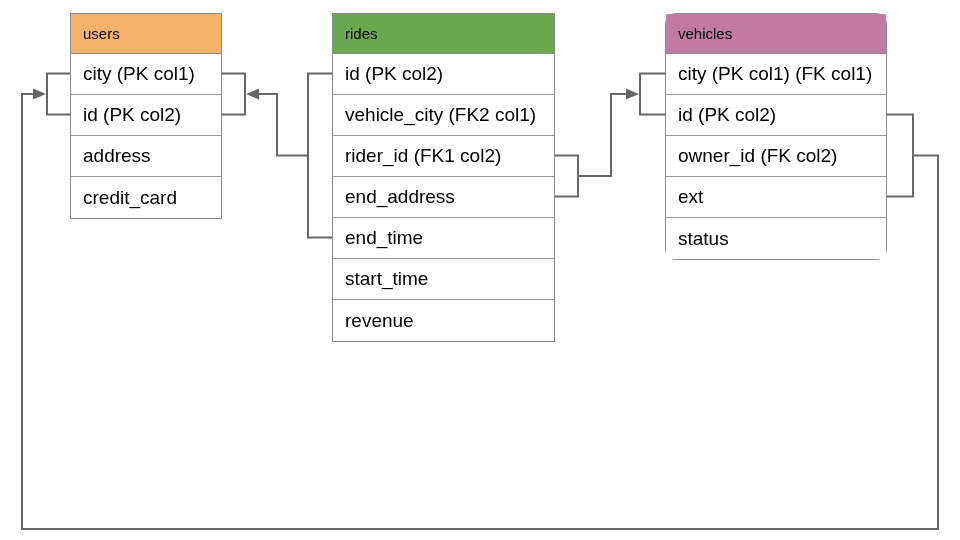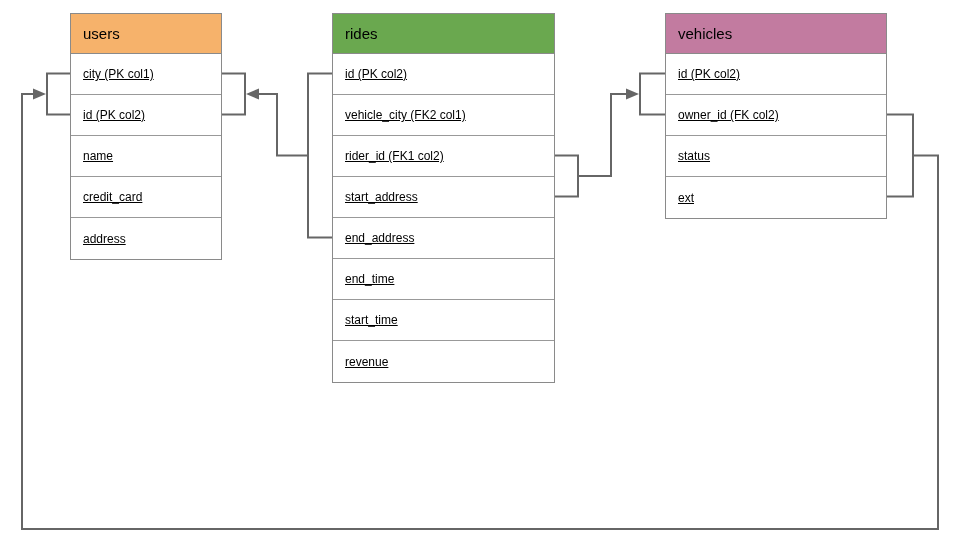--- a/index.html
+++ b/index.html
@@ -28,30 +28,29 @@
     display: flex; align-items: center;
     padding: 0 12px;
     font-size: 15px;
     border-bottom: 1px solid #8a8a8a;
   }
   .db-table .row {
     box-sizing: border-box;
     height: 41px;
     display: flex; align-items: center;
     padding: 0 12px;
-    font-size: 12px;
+    font-size: 19px;
     border-bottom: 1px solid var(--row_border, #999999);
     background: #ffffff;
-    text-decoration: underline;
   }
   .db-table .row:last-child { border-bottom: none; }
 
   #table-users    { left: 70px;  top: 13px; width: 152px; }
   #table-rides    { left: 332px; top: 13px; width: 223px; }
-  #table-vehicles { left: 665px; top: 13px; width: 222px; }
+  #table-vehicles { left: 665px; top: 13px; width: 222px; border-radius: 11px; }
 </style>
 </head>
 <body>
 
 <div class="canvas">
 
   <svg class="connectors" width="960" height="540" viewBox="0 0 960 540">
 
     <g>
       <path d="M222,73.5 H245 V114.5 H222" stroke="#666666"></path>
@@ -72,38 +71,37 @@
       <path d="M70,73.5 H47 V114.5 H70" stroke="#666666"></path>
       <path d="M913,155.5 H938 V529 H22 V94 H33" stroke="#666666"></path>
       <polygon points="46,94 33,88.5 33,99.5" fill="#666666"></polygon>
     </g>
   </svg>
 
   <div class="db-table" id="table-users">
     <div class="hdr" style="background-color: rgb(246, 178, 107);">users</div>
     <div class="row">city (PK col1)</div>
     <div class="row">id (PK col2)</div>
-    <div class="row">name</div>
+    <div class="row">address</div>
     <div class="row">credit_card</div>
-    <div class="row">address</div>
   </div>
 
   <div class="db-table" id="table-rides">
     <div class="hdr" style="background-color: rgb(106, 168, 79);">rides</div>
     <div class="row">id (PK col2)</div>
     <div class="row">vehicle_city (FK2 col1)</div>
     <div class="row">rider_id (FK1 col2)</div>
-    <div class="row">start_address</div>
     <div class="row">end_address</div>
     <div class="row">end_time</div>
     <div class="row">start_time</div>
     <div class="row">revenue</div>
   </div>
 
   <div class="db-table" id="table-vehicles">
     <div class="hdr" style="background-color: rgb(194, 123, 160);">vehicles</div>
+    <div class="row">city (PK col1) (FK col1)</div>
     <div class="row">id (PK col2)</div>
     <div class="row">owner_id (FK col2)</div>
+    <div class="row">ext</div>
     <div class="row">status</div>
-    <div class="row">ext</div>
   </div>
 
 </div>
 
 </body></html>

